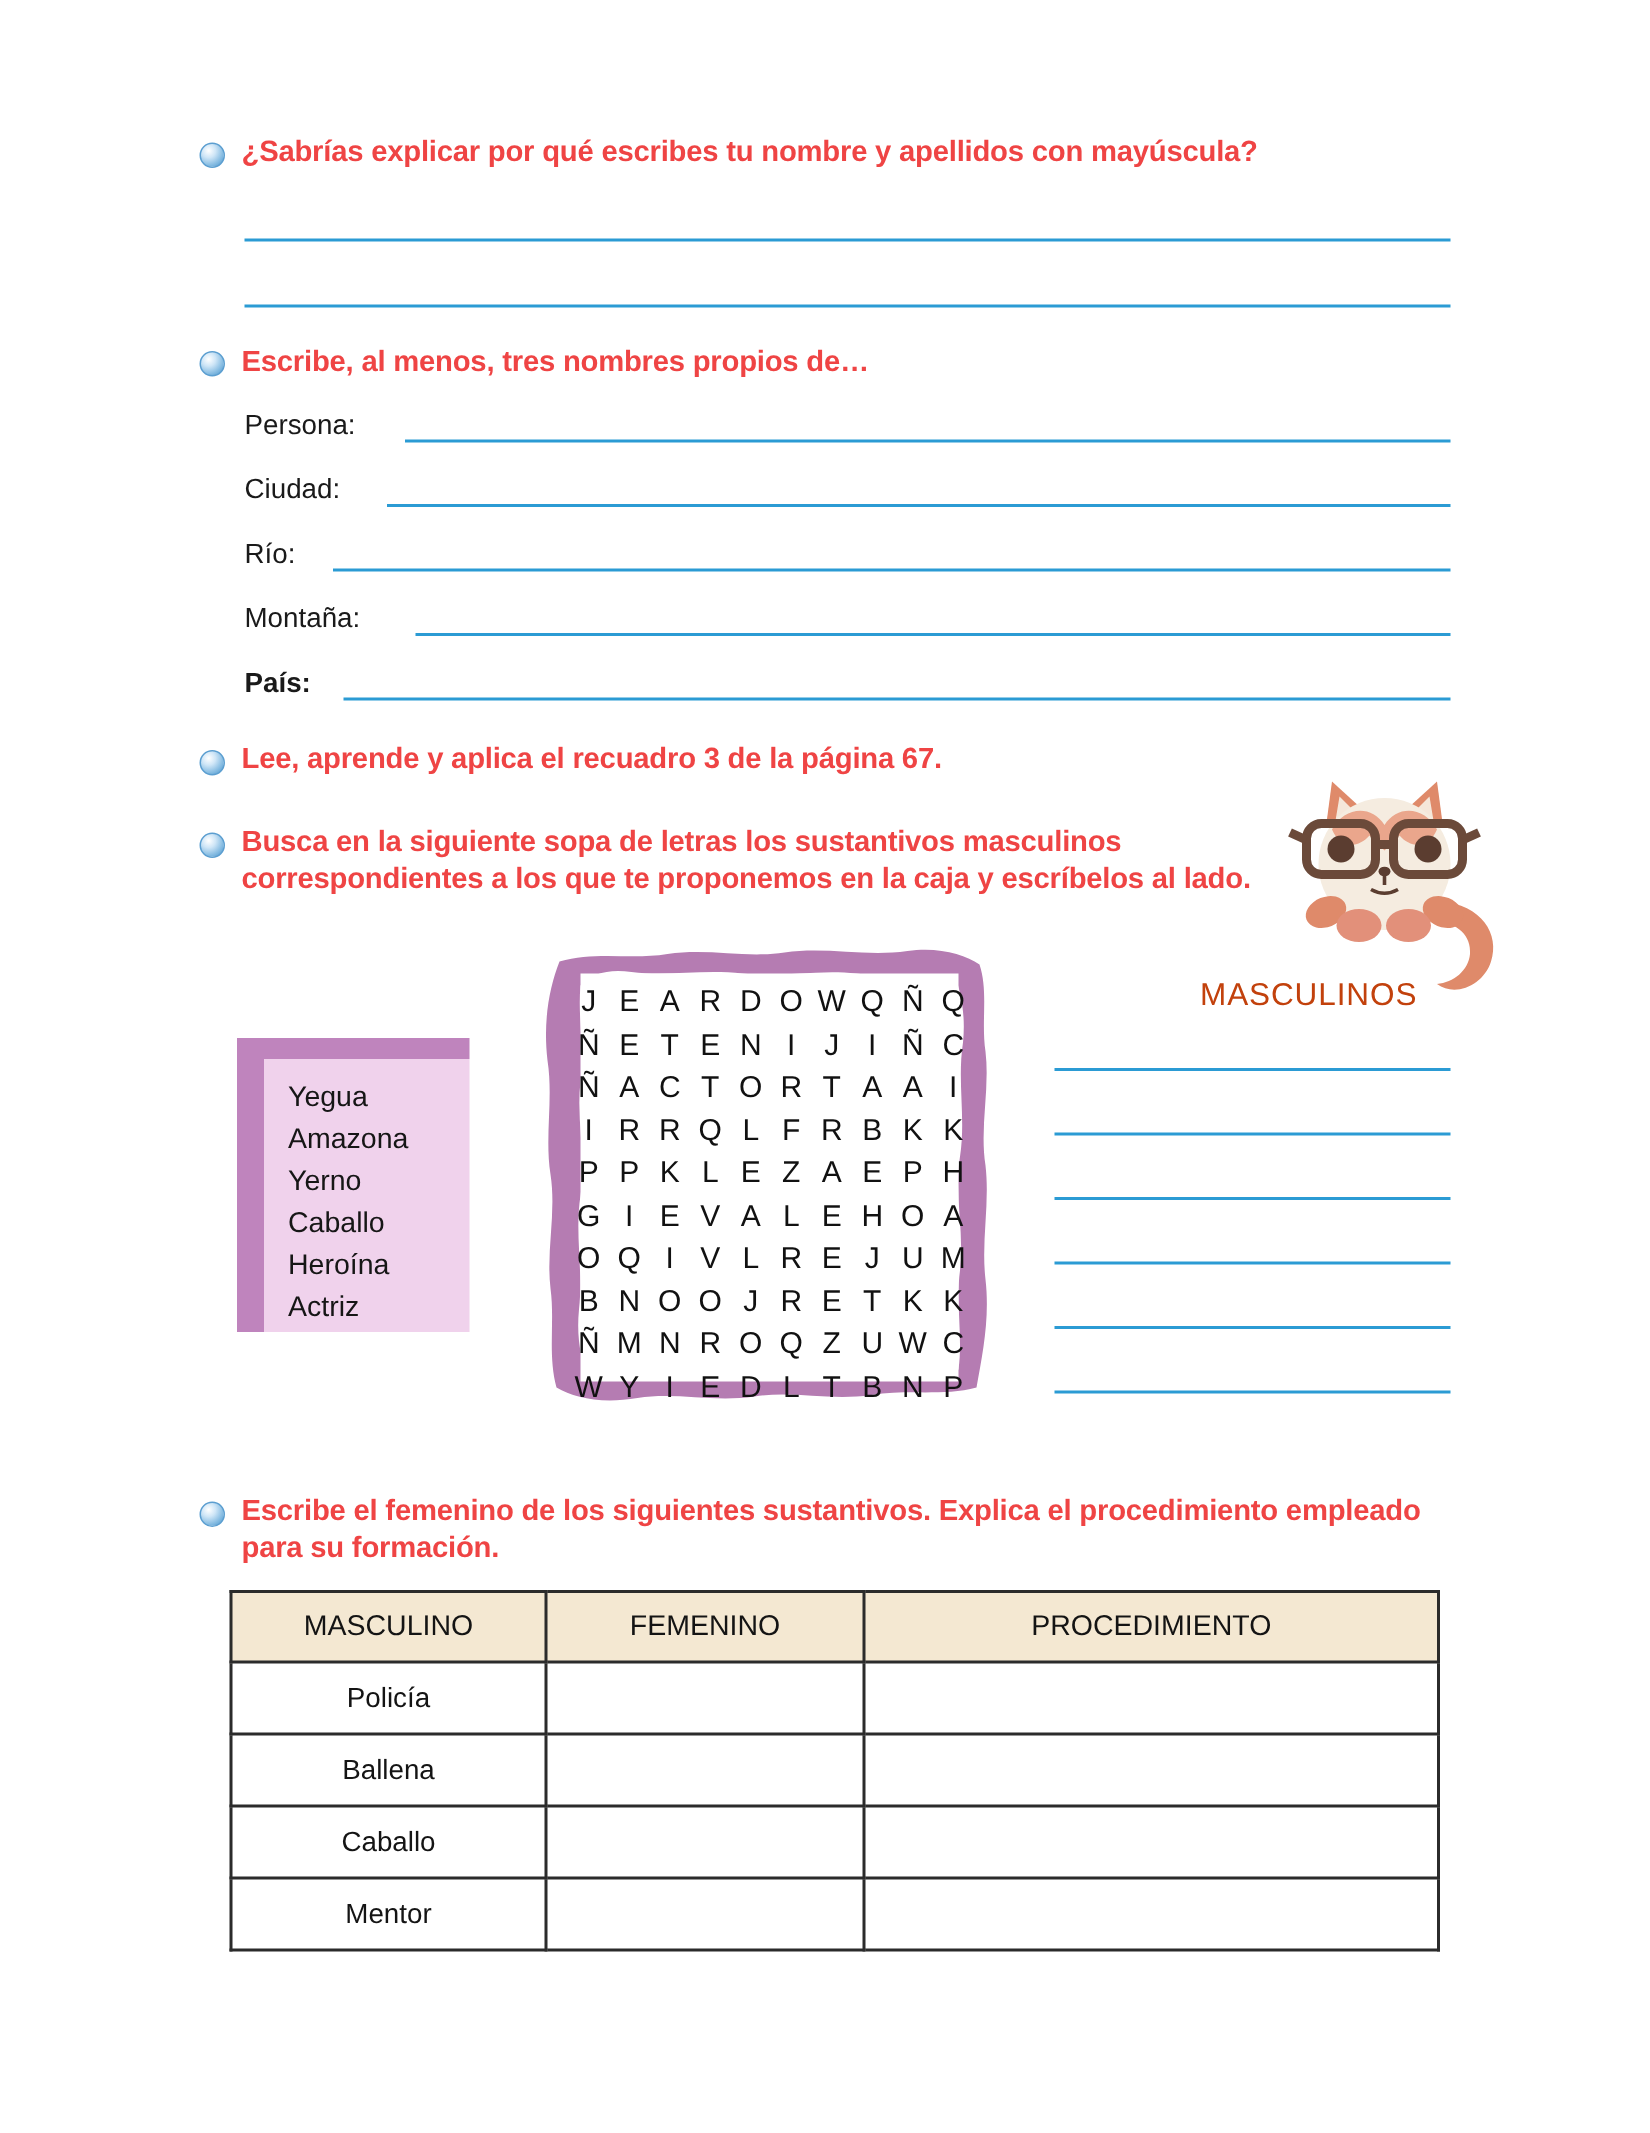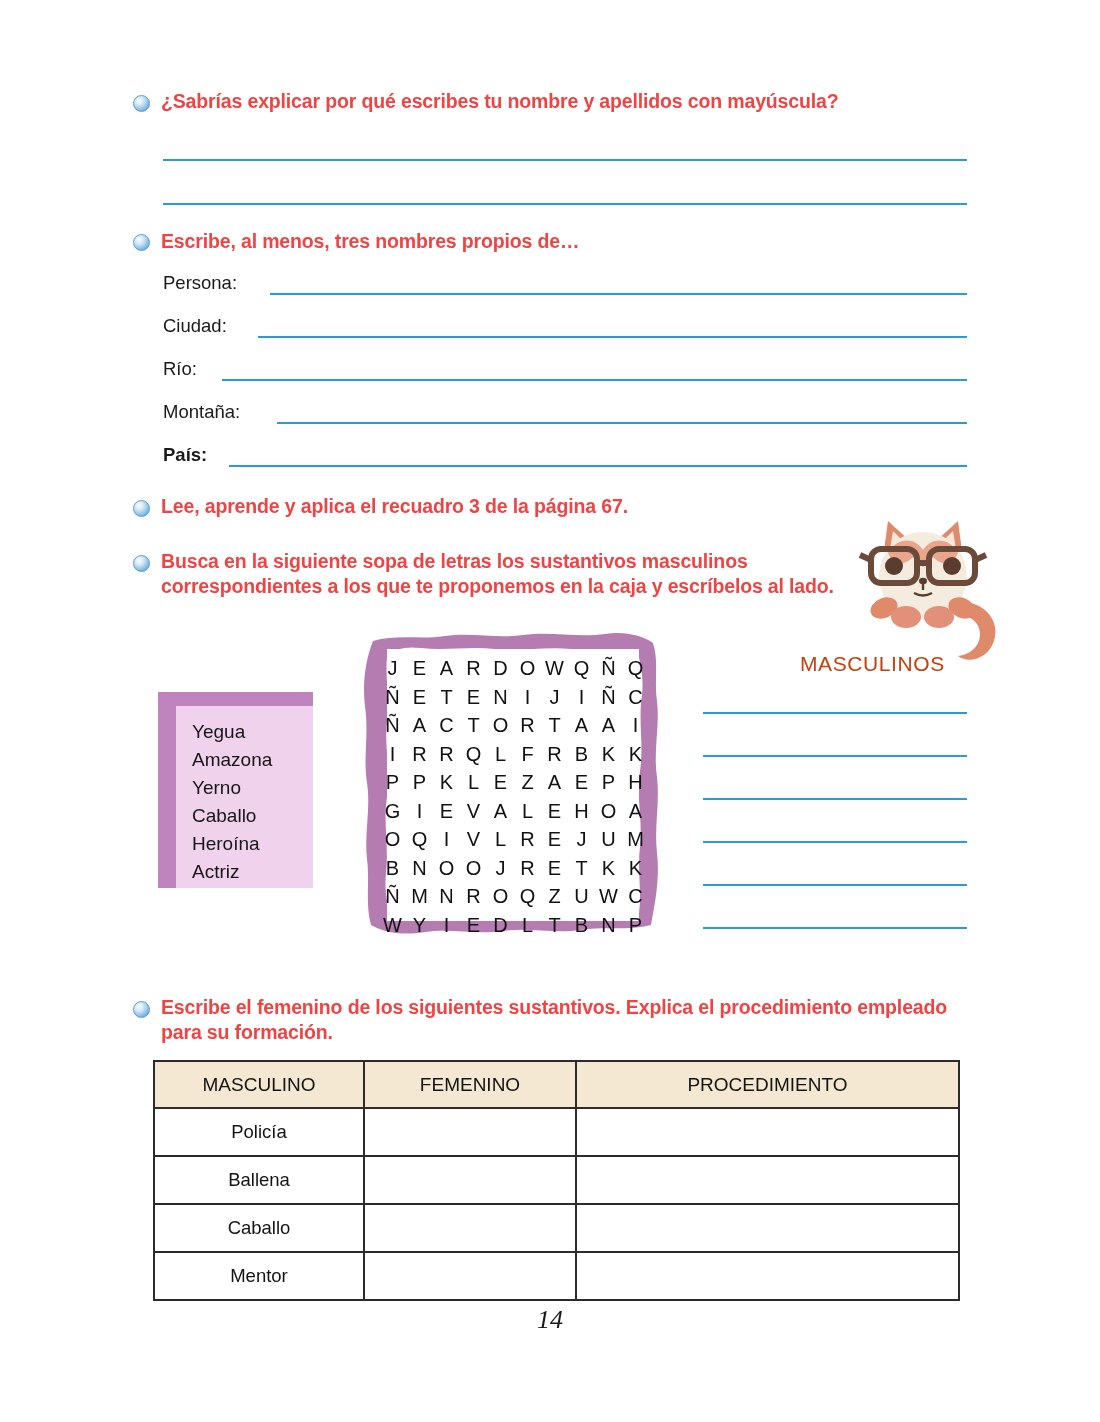--- a/index.html
+++ b/index.html
@@ -393,15 +393,14 @@
         <td></td>
       </tr>
       <tr>
         <td>Mentor</td>
         <td></td>
         <td></td>
       </tr>
     </tbody>
   </table>
 
-  <div class="pagenum" style="left:0; top:1305px;">14</div>
 
 </div>
 
 </body></html>

